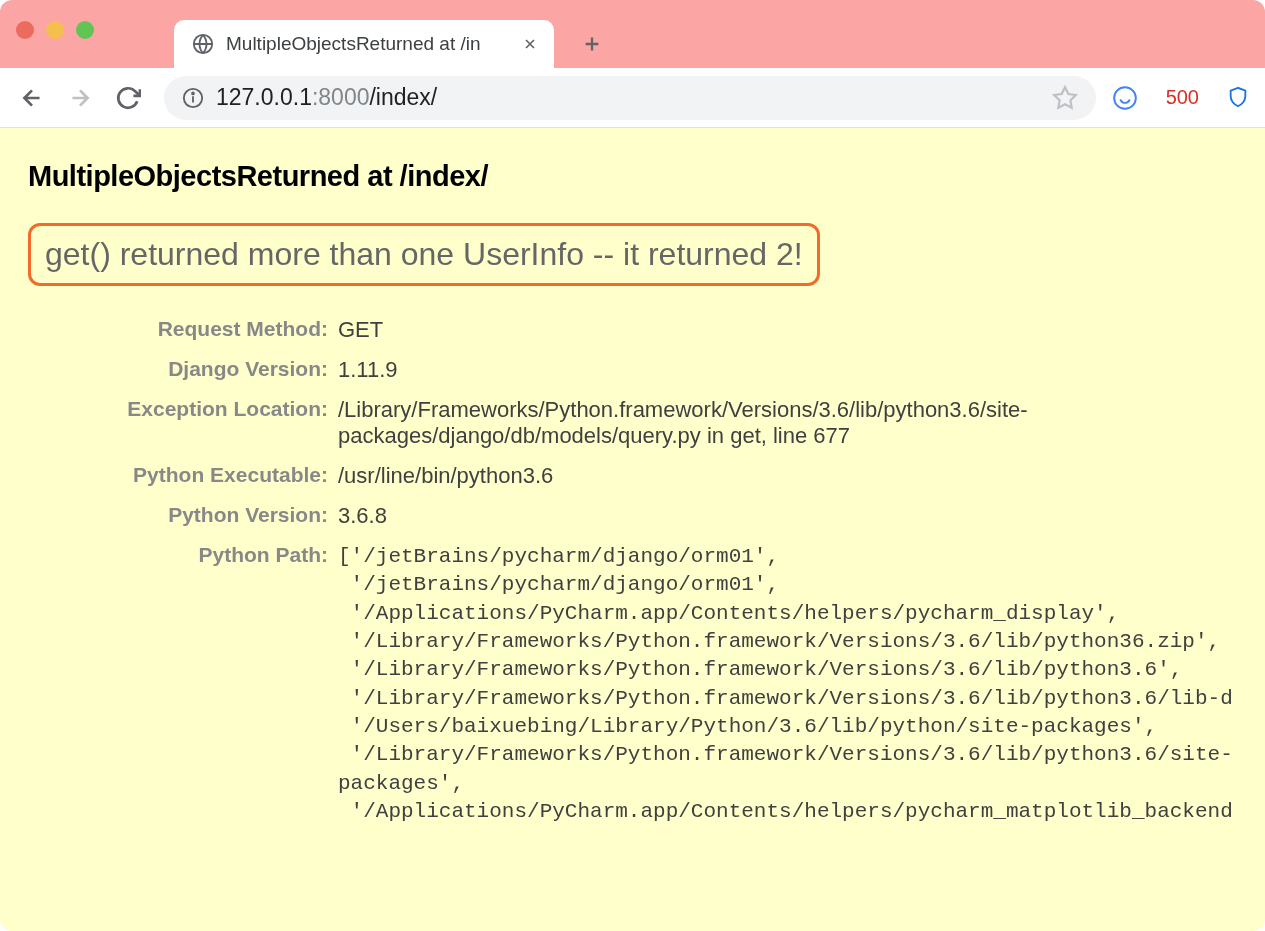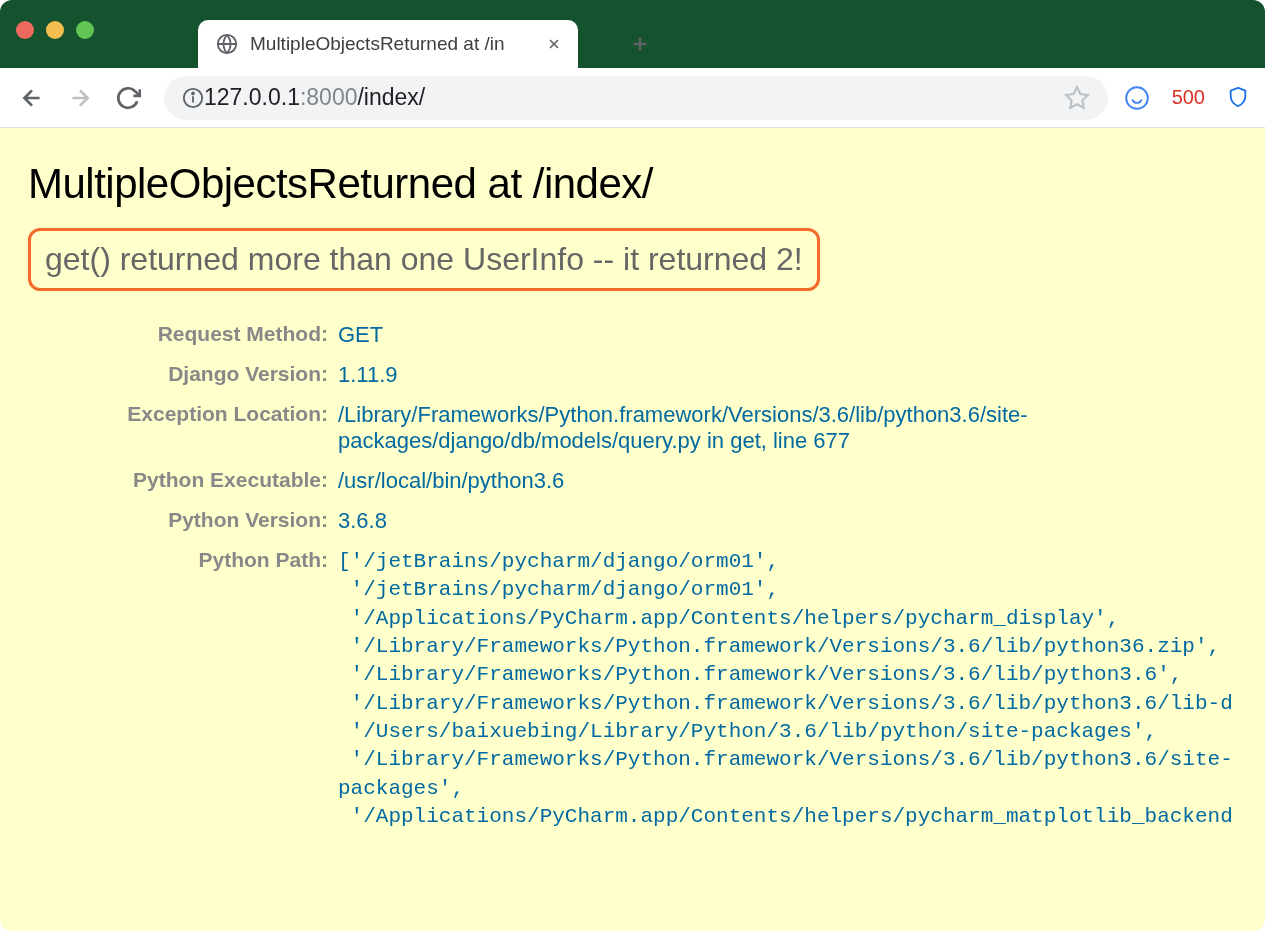--- a/index.html
+++ b/index.html
@@ -13,26 +13,25 @@
     .browser-window {
       width: 1265px;
       height: 931px;
       background: #fff;
       border-radius: 12px;
       overflow: hidden;
       position: relative;
     }
     .tab-bar {
       height: 68px;
-      background: #14532d;
+      background: #fca5a5;
       display: flex;
       align-items: flex-end;
       padding-left: 16px;
       padding-right: 16px;
-      gap: 24px;
     }
     .traffic-lights {
       display: flex;
       gap: 12px;
       align-self: center;
       margin-right: 80px;
       margin-bottom: 8px;
     }
     .traffic-light {
       width: 18px;
@@ -107,20 +106,21 @@
     }
     .nav-btn svg { width: 26px; height: 26px; }
     .address-bar {
       flex: 1;
       height: 44px;
       background: #f1f3f4;
       border-radius: 22px;
       display: flex;
       align-items: center;
       padding: 0 18px;
+      gap: 12px;
       margin: 0 8px;
     }
     .info-icon {
       width: 22px;
       height: 22px;
       color: #5f6368;
       flex-shrink: 0;
     }
     .url {
       font-size: 23px;
@@ -133,21 +133,21 @@
     .star-icon {
       width: 26px;
       height: 26px;
       color: #bdc1c6;
       margin-left: auto;
       cursor: pointer;
     }
     .ext-area {
       display: flex;
       align-items: center;
-      gap: 22px;
+      gap: 28px;
       padding-right: 4px;
     }
     .ext-icon {
       width: 26px;
       height: 26px;
       color: #4285f4;
     }
     .badge-500 {
       color: #d93025;
       font-size: 20px;
@@ -158,24 +158,24 @@
       height: 24px;
       color: #1a73e8;
     }
     .page-content {
       background: #ffffcc;
       height: calc(100% - 128px);
       padding: 32px 28px 0 28px;
       overflow: hidden;
     }
     .error-title {
-      font-size: 42px;
-      font-weight: 400;
+      font-size: 29px;
+      font-weight: 700;
       color: #000;
-      margin-bottom: 20px;
+      margin-bottom: 30px;
       letter-spacing: -0.5px;
     }
     .error-message {
       font-size: 32px;
       color: #666;
       border: 3px solid #f26b2a;
       border-radius: 12px;
       padding: 10px 14px;
       display: inline-block;
       margin-bottom: 24px;
@@ -195,21 +195,21 @@
       color: #888;
       font-size: 21px;
       padding: 7px 10px 7px 0;
       vertical-align: top;
       white-space: nowrap;
       width: 310px;
     }
     .detail-value {
       display: table-cell;
       font-size: 22px;
-      color: #0369a1;
+      color: #404040;
       padding: 7px 0;
       vertical-align: top;
     }
     .mono {
       font-family: "SFMono-Regular", Consolas, "Liberation Mono", Menlo, monospace;
       font-size: 21px;
     }
     .python-path {
       font-family: "SFMono-Regular", Consolas, "Liberation Mono", Menlo, monospace;
       font-size: 21px;
@@ -311,21 +311,21 @@
       <div class="detail-row">
         <div class="detail-label">Django Version:</div>
         <div class="detail-value">1.11.9</div>
       </div>
       <div class="detail-row">
         <div class="detail-label">Exception Location:</div>
         <div class="detail-value">/Library/Frameworks/Python.framework/Versions/3.6/lib/python3.6/site-packages/django/db/models/query.py in get, line 677</div>
       </div>
       <div class="detail-row">
         <div class="detail-label">Python Executable:</div>
-        <div class="detail-value">/usr/local/bin/python3.6</div>
+        <div class="detail-value">/usr/line/bin/python3.6</div>
       </div>
       <div class="detail-row">
         <div class="detail-label">Python Version:</div>
         <div class="detail-value">3.6.8</div>
       </div>
       <div class="detail-row">
         <div class="detail-label">Python Path:</div>
         <div class="detail-value python-path">['/jetBrains/pycharm/django/orm01',
  '/jetBrains/pycharm/django/orm01',
  '/Applications/PyCharm.app/Contents/helpers/pycharm_display',

